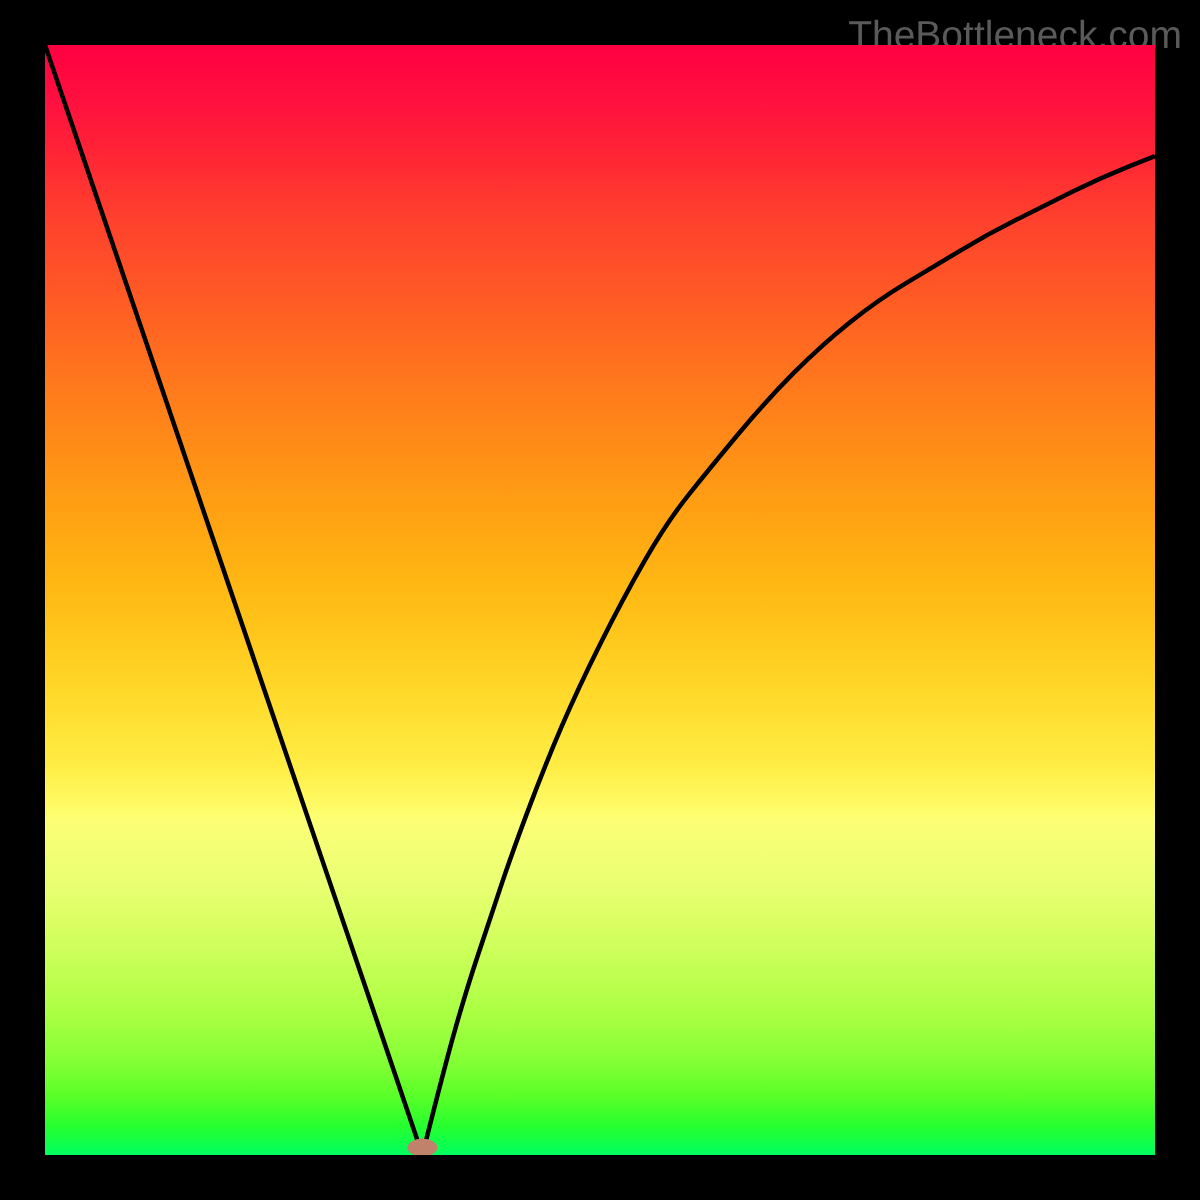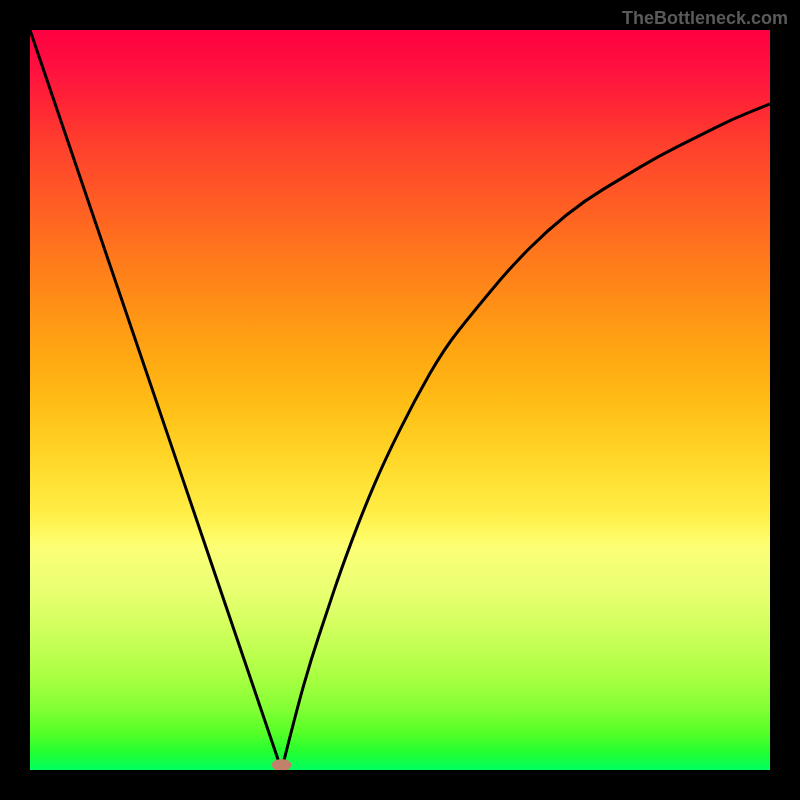--- a/index.html
+++ b/index.html
@@ -46,22 +46,22 @@
         #55ff28 95%,
         #25ff30 97.5%,
         #00ff60 100%
       );
     }
     .watermark {
       position: absolute;
       top: 8px;
       right: 12px;
       color: #5a5a5a;
-      font-size: 18px;
-      font-weight: bold;
+      font-size: 26px;
+      font-weight: normal;
     }
     svg {
       position: absolute;
       top: 0;
       left: 0;
       width: 740px;
       height: 740px;
     }
     .curve {
       fill: none;

